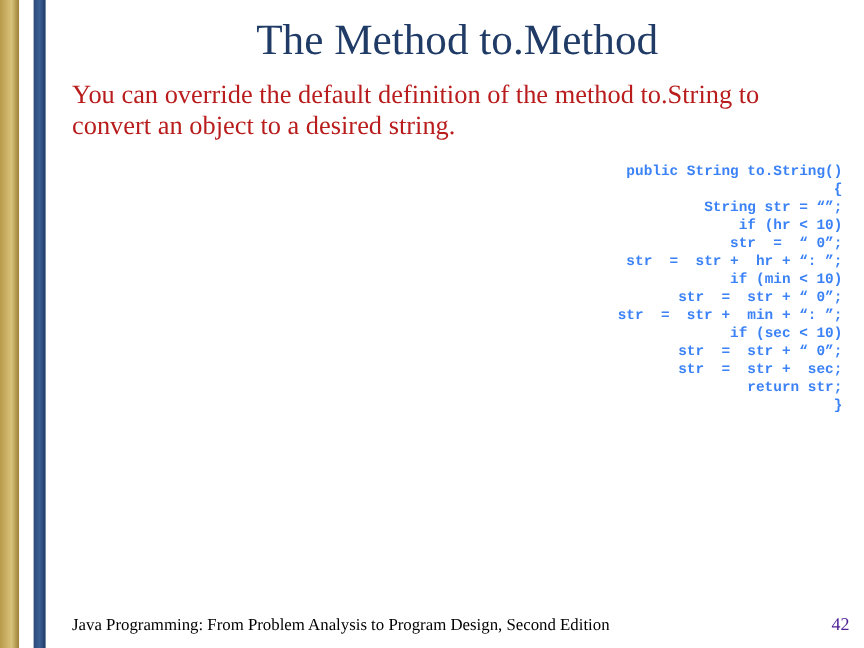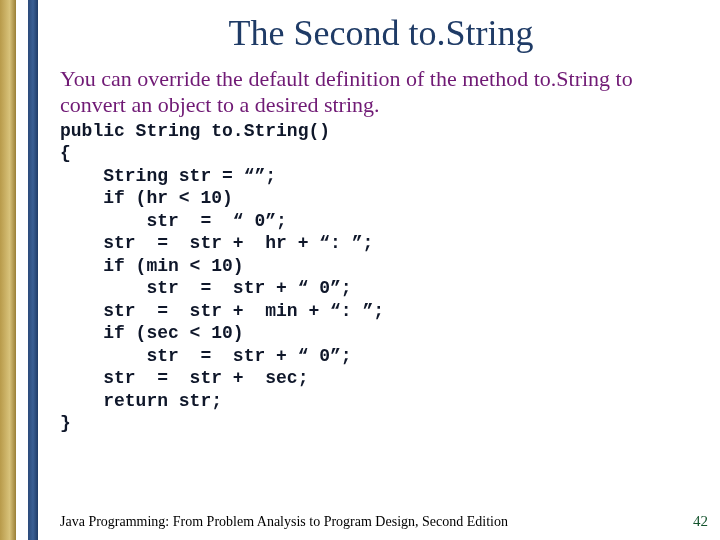--- a/index.html
+++ b/index.html
@@ -43,58 +43,59 @@
   }
   .title {
     text-align: center;
     font-size: 36px;
     color: #1f3b66;
     margin: 0 0 12px 0;
     font-weight: normal;
   }
   .desc {
     font-size: 22px;
-    color: #701a75;
+    color: #b91c1c;
     line-height: 1.18;
-    margin: 0 0 2px 0;
+    margin: 0 0 18px 0;
   }
   .code {
     font-family: "Courier New", Courier, monospace;
-    font-size: 18px;
+    font-size: 12px;
     font-weight: bold;
-    color: #0f172a;
+    color: #3b82f6;
     white-space: pre;
     line-height: 1.25;
+    text-align: right;
   }
   .footer-left {
     position: absolute;
     left: 60px;
     bottom: 10px;
     font-size: 14px;
     color: #000;
   }
   .footer-right {
     position: absolute;
     right: 12px;
     bottom: 10px;
     font-size: 15px;
-    color: #14532d;
+    color: #4c1d95;
   }
 </style>
 </head>
 <body>
 
 <div class="sidebar">
   <div class="gold"></div>
   <div class="white"></div>
   <div class="blue"></div>
 </div>
 
 <div class="content">
-  <h1 class="title">The Second to.String</h1>
+  <h1 class="title">The Method to.Method</h1>
   <p class="desc">You can override the default definition of the method to.String to convert an object to a desired string.</p>
   <div class="code">public String to.String()
 {
     String str = “”;
     if (hr &lt; 10)
         str  =  “ 0”;
     str  =  str +  hr + “: ”;
     if (min &lt; 10)
         str  =  str + “ 0”;
     str  =  str +  min + “: ”;

